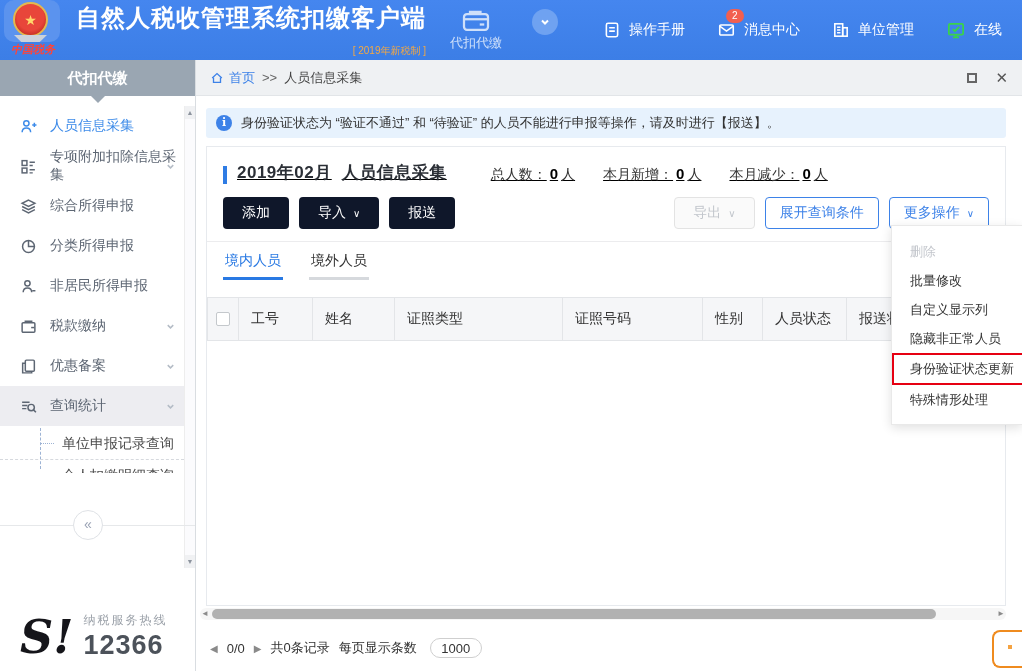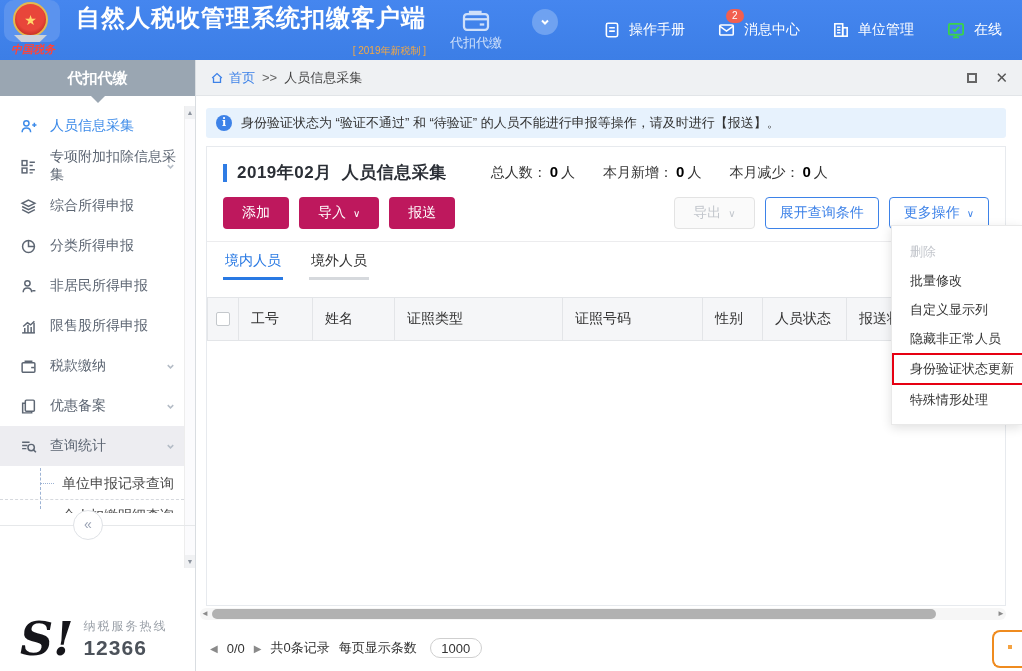--- a/index.html
+++ b/index.html
@@ -57,48 +57,48 @@
   .vs-up,.vs-down { position:absolute; left:0; width:10px; height:13px; background:#f0f1f3; color:#8d949e;
                     font-size:7px; line-height:13px; text-align:center; }
   .vs-up{ top:0; } .vs-down{ bottom:0; }
   .collapse-line { position:absolute; top:465px; left:0; width:100%; border-top:1px solid #e6e8ea; }
   .collapse-btn { position:absolute; left:73px; top:-16px; width:30px; height:30px; border-radius:50%;
                   background:#fff; border:1px solid #dfe2e6; color:#99a2b4; text-align:center;
                   line-height:27px; font-size:14px; cursor:pointer; }
   .hotline { position:absolute; left:20px; bottom:10px; display:flex; align-items:center; gap:10px; }
   .hot-icon { font:italic bold 46px/44px "DejaVu Serif",serif; color:#15151a; }
   .hot-l1 { font-size:12px; color:#9aa0a8; letter-spacing:2px; }
-  .hot-l2 { font-size:21px; font-weight:bold; color:#4c525a; letter-spacing:1px; margin-top:1px; }
+  .hot-l2 { font-size:27px; font-weight:bold; color:#4c525a; letter-spacing:1px; margin-top:1px; }
 
   
   .main { position:absolute; top:60px; left:196px; width:826px; height:611px; background:#fff; }
   .crumbbar { height:36px; background:#eff1f3; border-bottom:1px solid #e2e5e8; display:flex;
               align-items:center; padding:0 14px; font-size:13px; color:#444; gap:7px; }
   .crumb-home { color:#3d82e8; display:flex; align-items:center; gap:5px; cursor:pointer; }
   .crumb-sep { color:#666; }
   .winctl { margin-left:auto; display:flex; gap:18px; align-items:center; color:#555; }
   .maxi { width:10px; height:10px; border:2px solid #666; cursor:pointer; }
   .closei { font-size:15px; cursor:pointer; color:#555; }
 
   .banner { position:absolute; left:10px; top:48px; width:800px; height:30px; background:#e7f2fd;
             border-radius:3px; display:flex; align-items:center; padding:0 10px; gap:9px;
             font-size:13px; color:#333; }
   .info-i { width:16px; height:16px; border-radius:50%; background:#3d82e8; color:#fff;
             font:bold 11px/16px "DejaVu Serif",serif; text-align:center; flex:0 0 auto; }
 
   .panel { position:absolute; left:10px; top:86px; width:800px; height:460px; border:1px solid #e7eaee; background:#fff; }
-  .title-row { display:flex; align-items:center; padding:14px 16px 4px; gap:10px; }
+  .title-row { display:flex; align-items:flex-end; padding:14px 16px 4px; gap:10px;text-decoration:underline; }
   .tbar { width:4px; height:18px; background:#2f7ce4; }
   .ptitle { font-size:17px; font-weight:bold; color:#2b2f36; letter-spacing:.5px; }
   .stats { display:flex; gap:28px; margin-left:34px; font-size:14px; color:#333; align-items:baseline; }
   .stat b { font-size:15px; color:#000; margin:0 3px; }
   .toolbar { display:flex; align-items:center; padding:9px 16px 12px; border-bottom:1px solid #ececee; gap:10px; }
   .btn { height:32px; border-radius:4px; font-size:14px; display:inline-flex; align-items:center;
          gap:7px; padding:0 18px; cursor:pointer; border:1px solid transparent; white-space:nowrap; }
-  .btn.primary { background:#be185d; color:#fff; }
+  .btn.primary { background:#0f172a; color:#fff; }
   .btn.disabled { background:#fafafa; border-color:#e3e3e3; color:#c2c6cc; margin-left:auto; cursor:default; }
   .btn.outline { background:#fff; border-color:#3d82e8; color:#3d82e8; padding:0 14px; }
   .caret { font-size:10px; }
   .tabs { display:flex; gap:26px; padding:10px 16px 0; }
   .tab { font-size:14px; padding:0 2px 7px; border-bottom:3px solid #d6d9dd; color:#333; cursor:pointer; }
   .tab.active { color:#2979e3; border-color:#2979e3; }
 
   .thead { position:absolute; left:0; top:150px; right:7px; height:44px; display:flex;
            background:#f5f6f8; border:1px solid #e3e5e8; }
   .th { display:flex; align-items:center; padding-left:12px; font-size:14px; color:#333;
@@ -265,30 +265,20 @@
             <circle cx="7" cy="5" r="2.5"></circle>
               <path d="M3 13.5c0-2.6 1.8-4.2 4-4.2s4 1.6 4 4.2"></path>
               <path d="M11.5 12h3"></path>
           </svg>
         </span>
         <span>非居民所得申报</span>
       </div>
       <div class="nav-item">
         <span>
           <svg width="17" height="17" viewBox="0 0 16 16" fill="none" stroke="currentColor" stroke-width="1.4">
-            <path d="M2 14h12"></path>
-              <path d="M4.5 14V9.5M7.5 14V6.5M10.5 14V8.5M13.2 14V4.5"></path>
-              <path d="M3 8l4-3.5 3 2 3.5-3.5"></path>
-          </svg>
-        </span>
-        <span>限售股所得申报</span>
-      </div>
-      <div class="nav-item">
-        <span>
-          <svg width="17" height="17" viewBox="0 0 16 16" fill="none" stroke="currentColor" stroke-width="1.4">
             <path d="M5 4.5V3h6v1.5"></path>
               <rect x="2" y="4.5" width="12" height="9" rx="1"></rect>
               <path d="M10.5 9h3"></path>
           </svg>
         </span>
         <span>税款缴纳</span>
         <span class="chev">
           <svg width="11" height="11" viewBox="0 0 12 12" fill="none" stroke="#b4bcc6" stroke-width="1.6">
               <path d="M3 4.5l3 3 3-3"></path>
             </svg>

